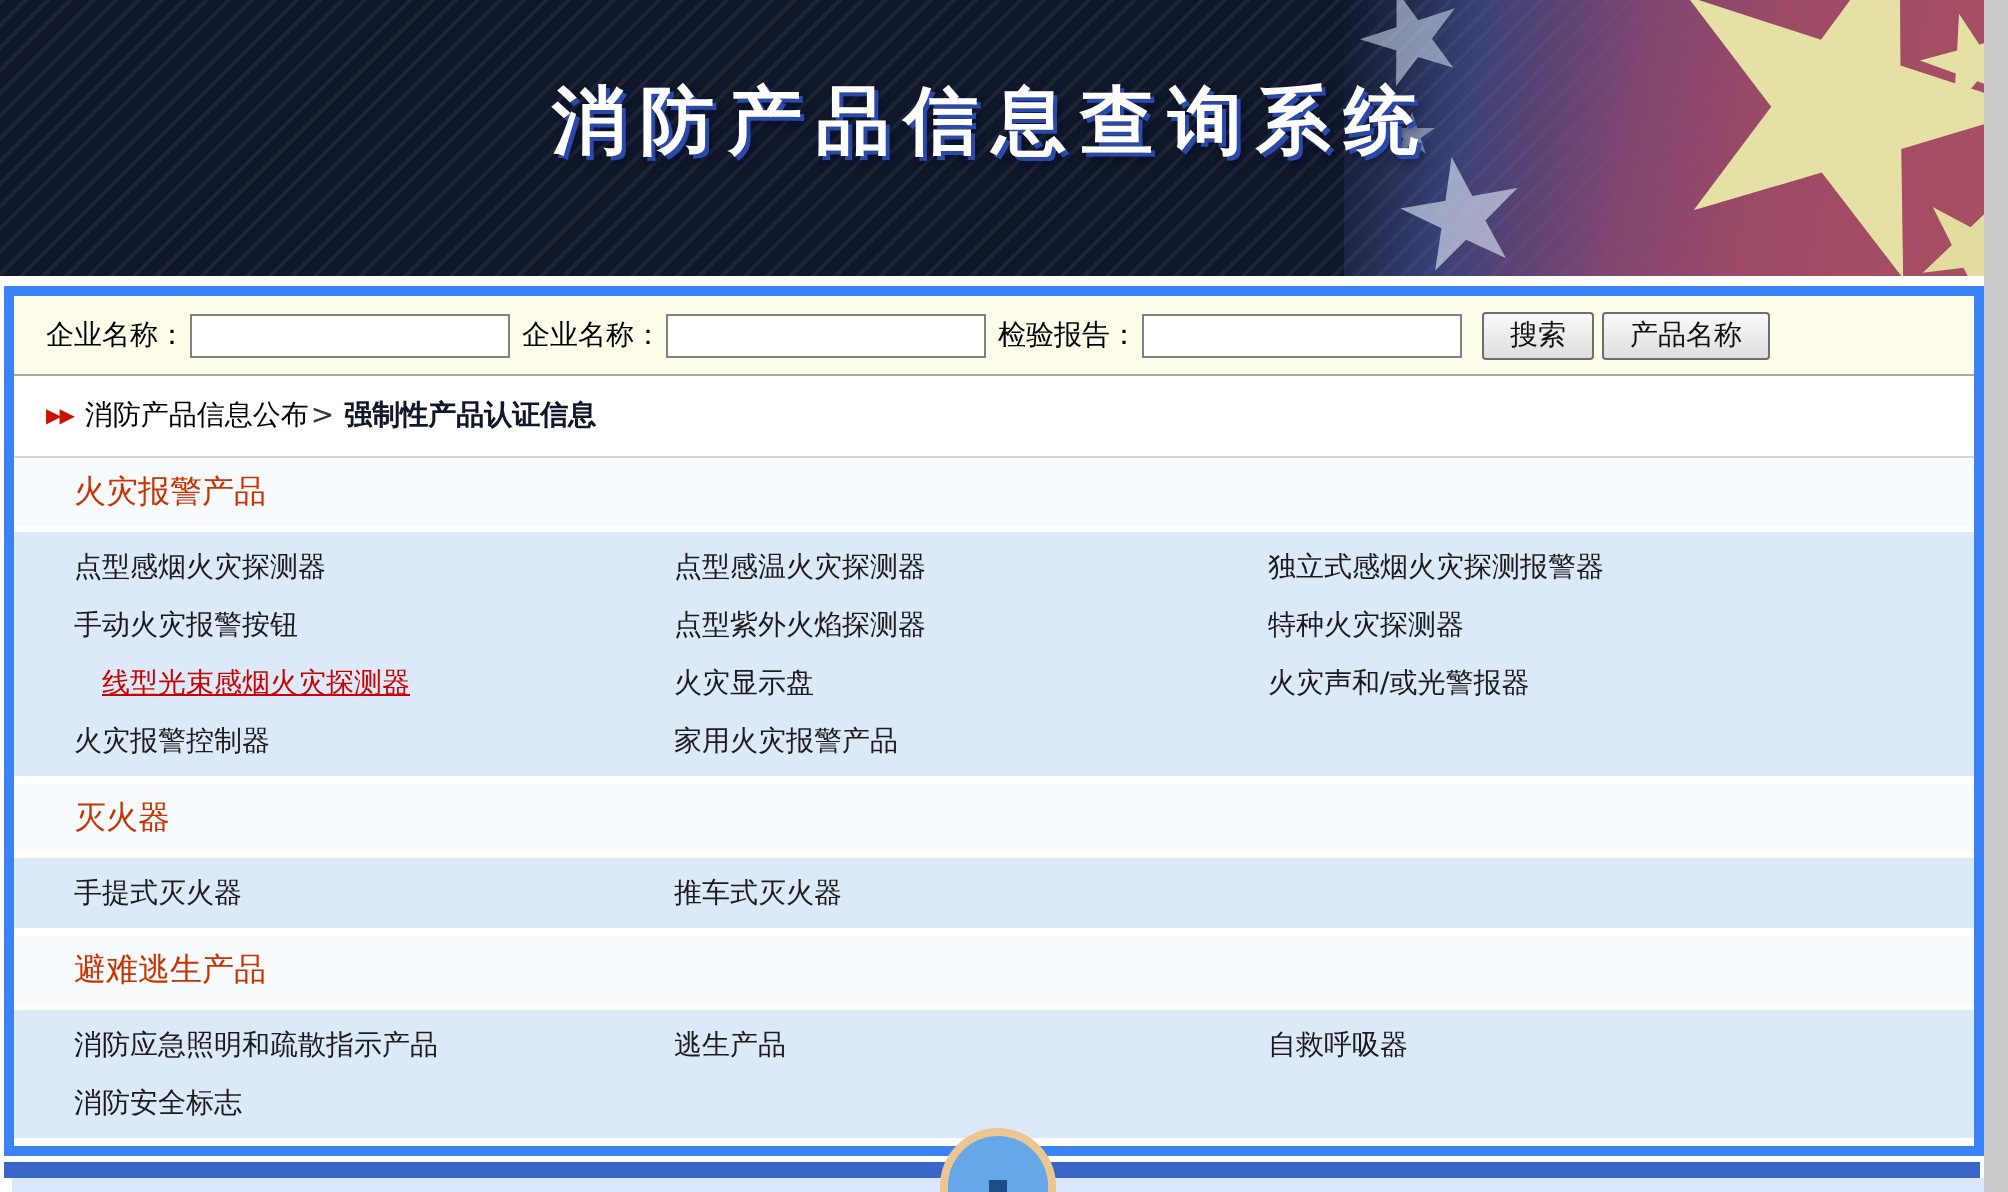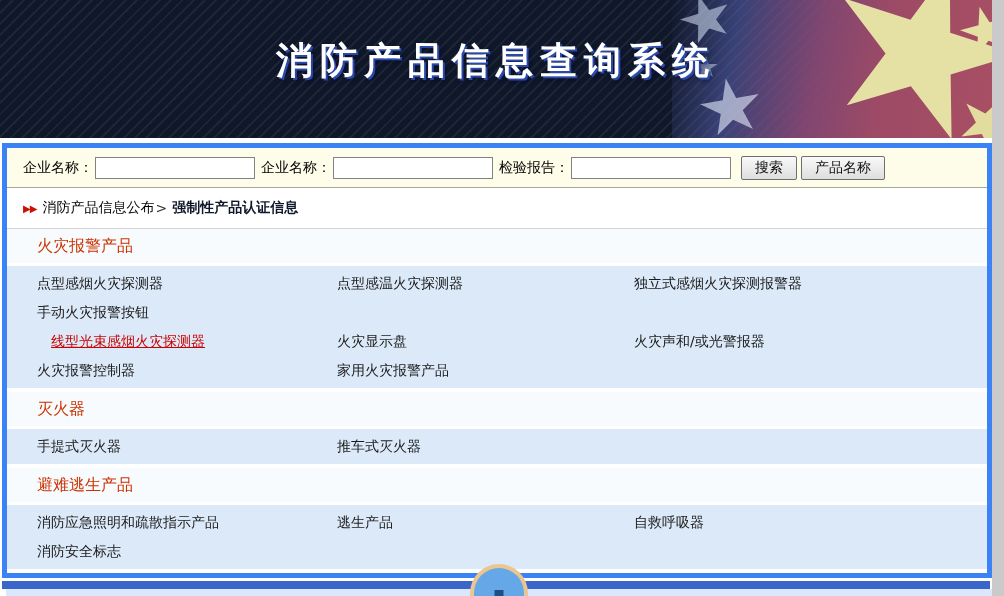--- a/index.html
+++ b/index.html
@@ -108,20 +108,22 @@
 
         <div class="section-header">火灾报警产品</div>
         <div class="section-body">
           <div class="link-row">
             <span class="cell c1 link">点型感烟火灾探测器</span>
             <span class="cell c2 link">点型感温火灾探测器</span>
             <span class="cell c3 link">独立式感烟火灾探测报警器</span>
           </div>
           <div class="link-row">
             <span class="cell c1 link">手动火灾报警按钮</span>
+            <span class="cell c2 link">点型紫外火焰探测器</span>
+            <span class="cell c3 link">特种火灾探测器</span>
           </div>
           <div class="link-row">
             <span class="cell c1 link active">线型光束感烟火灾探测器</span>
             <span class="cell c2 link">火灾显示盘</span>
             <span class="cell c3 link">火灾声和/或光警报器</span>
           </div>
           <div class="link-row">
             <span class="cell c1 link">火灾报警控制器</span>
             <span class="cell c2 link">家用火灾报警产品</span>
             <span class="cell c3"></span>

